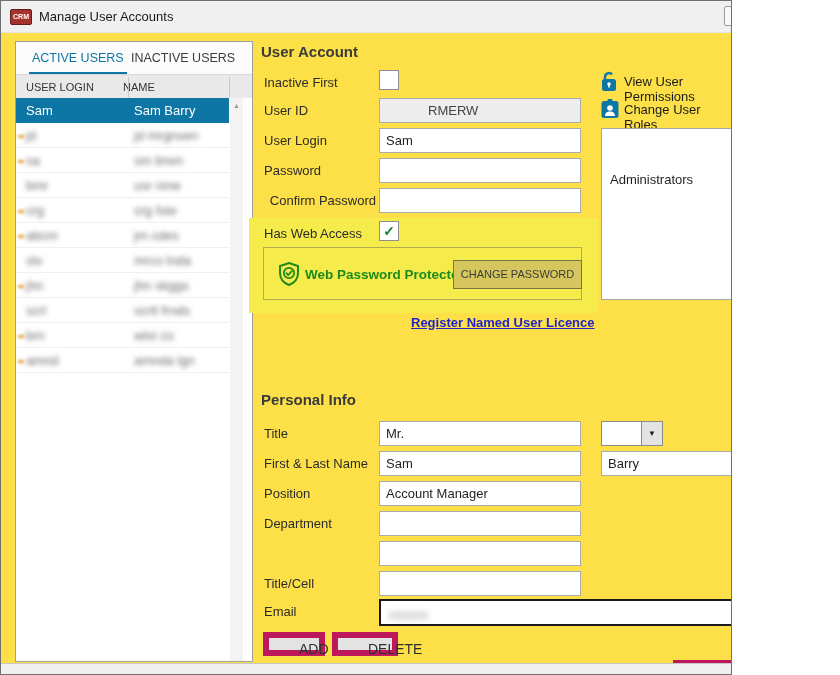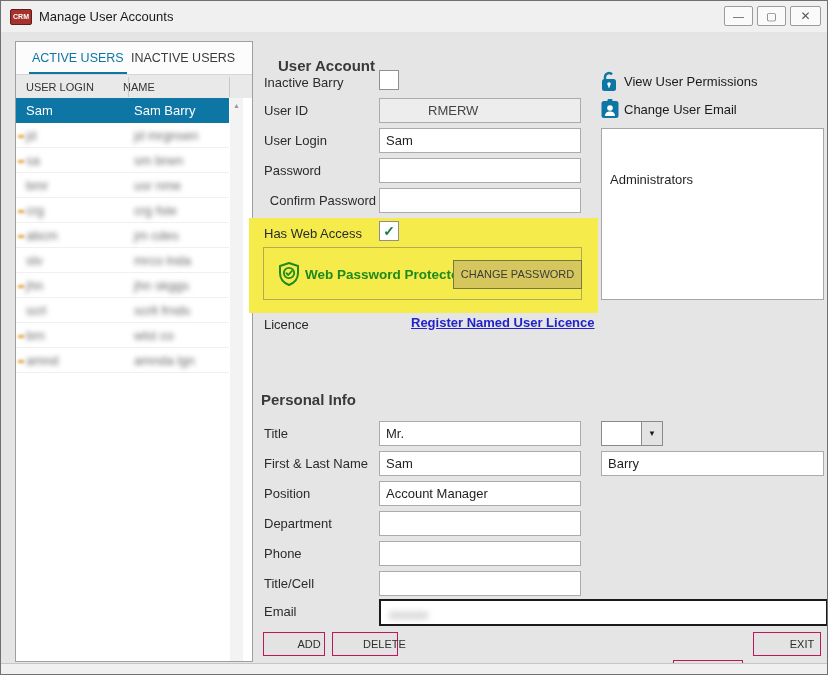--- a/index.html
+++ b/index.html
@@ -1,17 +1,17 @@
 <!DOCTYPE html>
 <html><head>
 <meta charset="utf-8">
 <style>
   * { margin:0; padding:0; box-sizing:border-box; }
   html,body { width:840px; height:675px; font-family:"Liberation Sans", sans-serif; background:#fff; }
-  #window { position:absolute; top:0; left:0; width:828px; height:675px; border:1px solid #707070; background:#e5e5e5; overflow:hidden; }
+  #window { position:absolute; top:0; left:0; width:732px; height:675px; border:1px solid #707070; background:#fde047; overflow:hidden; }
 
   
   .titlebar { position:absolute; top:0; left:0; width:100%; height:32px; background:#f0f0f0; border-bottom:1px solid #e3e3e3; }
   .app-icon { position:absolute; top:8px; left:9px; width:22px; height:16px; background:#a5322c; border:1px solid #5e1f1b; border-radius:2px; color:#fff; font-size:7px; font-weight:bold; text-align:center; line-height:14px; letter-spacing:0; }
   .title-text { position:absolute; top:8px; left:38px; font-size:13px; color:#1a1a1a; }
   .win-btn { position:absolute; top:5px; width:29px; height:20px; background:#fafafa; border:1px solid #9b9b9b; border-radius:2px; color:#555; font-size:11px; text-align:center; line-height:18px; cursor:default; }
   .win-btn.min { left:723px; }
   .win-btn.max { left:756px; }
   .win-btn.close { left:789px; width:31px; font-size:12px; }
 
@@ -60,21 +60,21 @@
   .role-item { font-size:13px; color:#1f1f1f; padding:7px 0 0 8px;margin-top:36px; }
 
   
   .combo { position:absolute; left:600px; top:420px; width:62px; height:25px; border:1px solid #8a8a8a; background:#fff; }
   .combo-btn { position:absolute; right:0; top:0; width:21px; height:23px; background:#e3e3e3; border-left:1px solid #8a8a8a; text-align:center; font-size:8px; line-height:23px; color:#1a1a1a; cursor:pointer; }
 
   .email-input { position:absolute; left:378px; top:598px; width:449px; height:27px; border:2px solid #1a1a1a; background:#fff; }
   .email-redacted { display:inline-block; margin:6px 0 0 8px; font-size:13px; color:#8c8c8c; filter:blur(3px); }
 
   
-  .btn { position:absolute; top:631px; height:24px; background:#e3e3e3; border:1px solid #be185d; font-size:11px; color:#2e2e2e; text-align:center; line-height:22px; cursor:pointer;padding-left:30px; }
+  .btn { position:absolute; top:631px; height:24px; background:#e3e3e3; border:6px solid #be185d; font-size:14px; color:#2e2e2e; text-align:center; line-height:22px; cursor:pointer;padding-left:30px; }
   .btn.add { left:262px; width:62px; }
   .btn.delete { left:331px; width:66px; }
   .btn.save { left:672px; width:70px;margin-top:28px; }
   .btn.exit { left:752px; width:68px; }
 
   .bottom-strip { position:absolute; left:0; top:662px; width:100%; height:13px; background:#f0f0f0; border-top:1px solid #c6c6c6; }
 </style>
 </head>
 <body>
 
@@ -143,23 +143,23 @@
       <div class="row blur tick">
           <span class="c1">amnd</span>
           <span class="c2">amnda lgn</span>
         </div>
     </div>
     <div class="vscroll">
       <span class="up">▲</span>
     </div>
   </div>
 
-  <div class="section-h" style="top:56px;margin-left:17px;">User Account</div>
-
-  <div class="f-label" style="top:69px;">Inactive Barry</div>
+  <div class="section-h" style="top:42px;">User Account</div>
+
+  <div class="f-label" style="top:69px;">Inactive First</div>
   <div class="checkbox" style="top:69px;"><span class="mark">✓</span></div>
 
   <div class="f-label" style="top:97px;">User ID</div>
   <input class="f-input readonly" style="top: 97px;" readonly="" value="RMERW">
 
   <div class="f-label" style="top:127px;">User Login</div>
   <input class="f-input" style="top: 127px;" value="Sam">
 
   <div class="f-label" style="top:157px;">Password</div>
   <input class="f-input" style="top: 157px;" type="password">
@@ -174,42 +174,41 @@
   <span class="shield">
     <svg width="22" height="24" viewBox="0 0 22 24">
       <path d="M11 1 L20 4 V11 C20 17 16 21 11 23 C6 21 2 17 2 11 V4 Z" fill="none" stroke="#1e8a1e" stroke-width="2"></path>
       <circle cx="11" cy="11" r="5.2" fill="none" stroke="#1e8a1e" stroke-width="1.8"></circle>
       <path d="M8.4 11.2 L10.3 13 L13.8 9.2" fill="none" stroke="#1e8a1e" stroke-width="1.8" stroke-linecap="round" stroke-linejoin="round"></path>
     </svg>
   </span>
   <div class="web-status">Web Password Protected</div>
   <div class="chg-btn">CHANGE PASSWORD</div>
 
-  <div class="f-label" style="top:311px;">Licence</div>
   <a class="licence-link">Register Named User Licence</a>
 
   <span class="perm-icon" style="top:70px;">
     <svg width="16" height="21" viewBox="0 0 16 21">
       <path d="M4 9 V6 a4 4 0 0 1 7 -2.6" fill="none" stroke="#0d76a4" stroke-width="2.4"></path>
       <rect x="1" y="8" width="14" height="12" rx="2.5" fill="#0d76a4"></rect>
       <circle cx="8" cy="13" r="1.8" fill="#fff"></circle>
       <rect x="7.2" y="13.5" width="1.6" height="3" fill="#fff"></rect>
     </svg>
   </span>
   <div class="perm-item" style="left:623px; top:73px;">View User Permissions</div>
 
   <span class="perm-icon" style="top:98px;">
     <svg width="18" height="19" viewBox="0 0 18 19">
       <rect x="6.5" y="0" width="5" height="4" rx="1" fill="#0d76a4"></rect>
       <rect x="0.5" y="2" width="17" height="17" rx="2.5" fill="#0d76a4"></rect>
       <circle cx="9" cy="9" r="2.8" fill="#fff"></circle>
       <path d="M4 17 C4 13.6 6.2 12.4 9 12.4 C11.8 12.4 14 13.6 14 17 Z" fill="#fff"></path>
     </svg>
   </span>
-  <div class="perm-item" style="left:623px; top:101px;">Change User Email</div>
+  <div class="perm-item" style="left:623px; top:101px;">Change User Roles</div>
 
   <div class="roles-box">
     <div class="role-item">Administrators</div>
   </div>
 
   <div class="section-h" style="top:390px;">Personal Info</div>
 
   <div class="f-label" style="top:420px;">Title</div>
   <input class="f-input" style="top: 420px;" value="Mr.">
   <div class="combo">
@@ -219,21 +218,20 @@
   <div class="f-label" style="top:450px;">First &amp; Last Name</div>
   <input class="f-input" style="top: 450px;" value="Sam">
   <input class="f-input" style="top: 450px; left: 600px; width: 223px;" value="Barry">
 
   <div class="f-label" style="top:480px;">Position</div>
   <input class="f-input" style="top: 480px;" value="Account Manager">
 
   <div class="f-label" style="top:510px;">Department</div>
   <input class="f-input" style="top: 510px;">
 
-  <div class="f-label" style="top:540px;">Phone</div>
   <input class="f-input" style="top: 540px;">
 
   <div class="f-label" style="top:570px;">Title/Cell</div>
   <input class="f-input" style="top: 570px;">
 
   <div class="f-label" style="top:598px;">Email</div>
   <div class="email-input">
     <span class="email-redacted">xxxxxx</span>
   </div>
 

